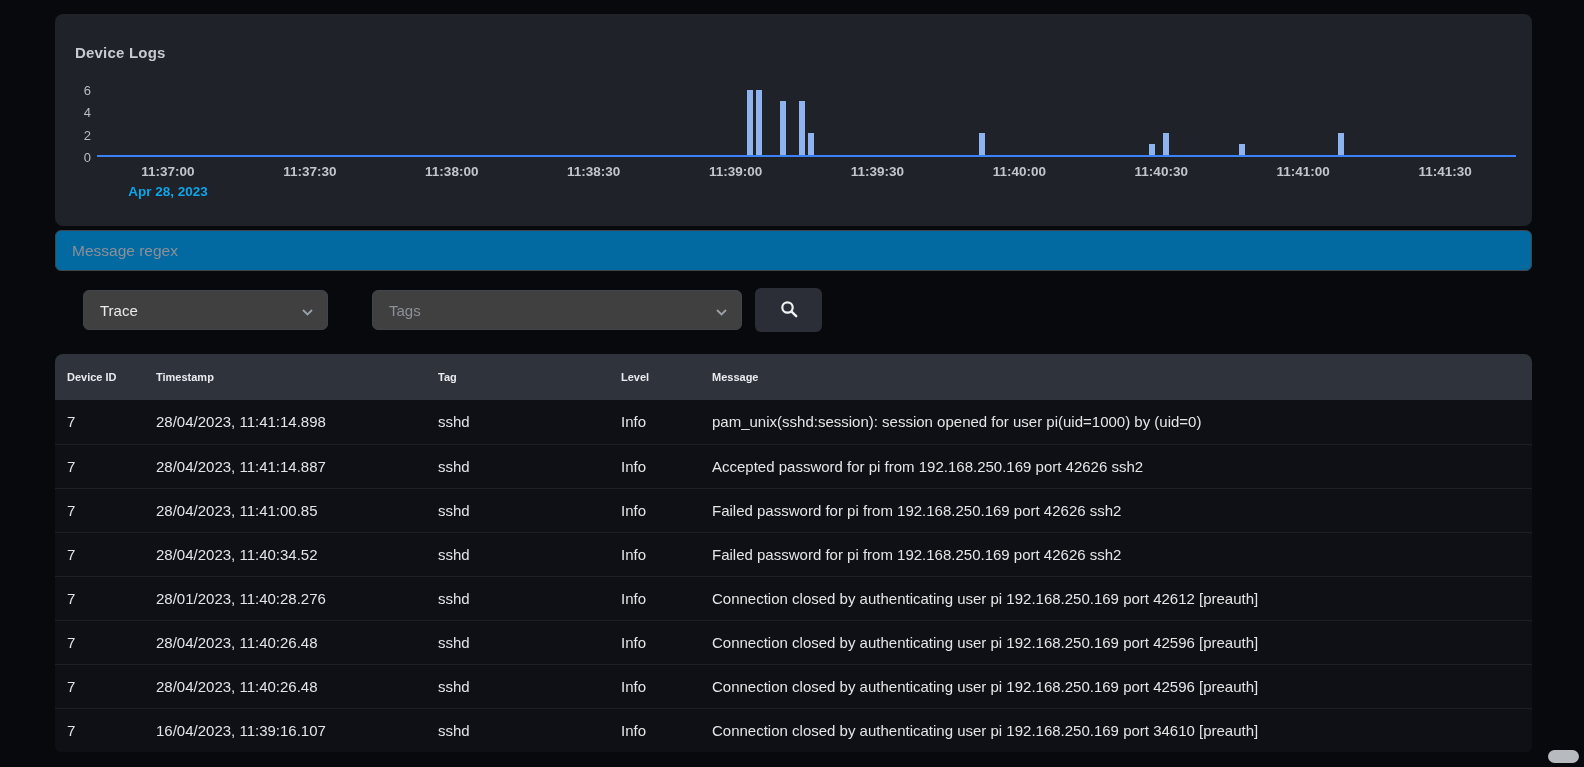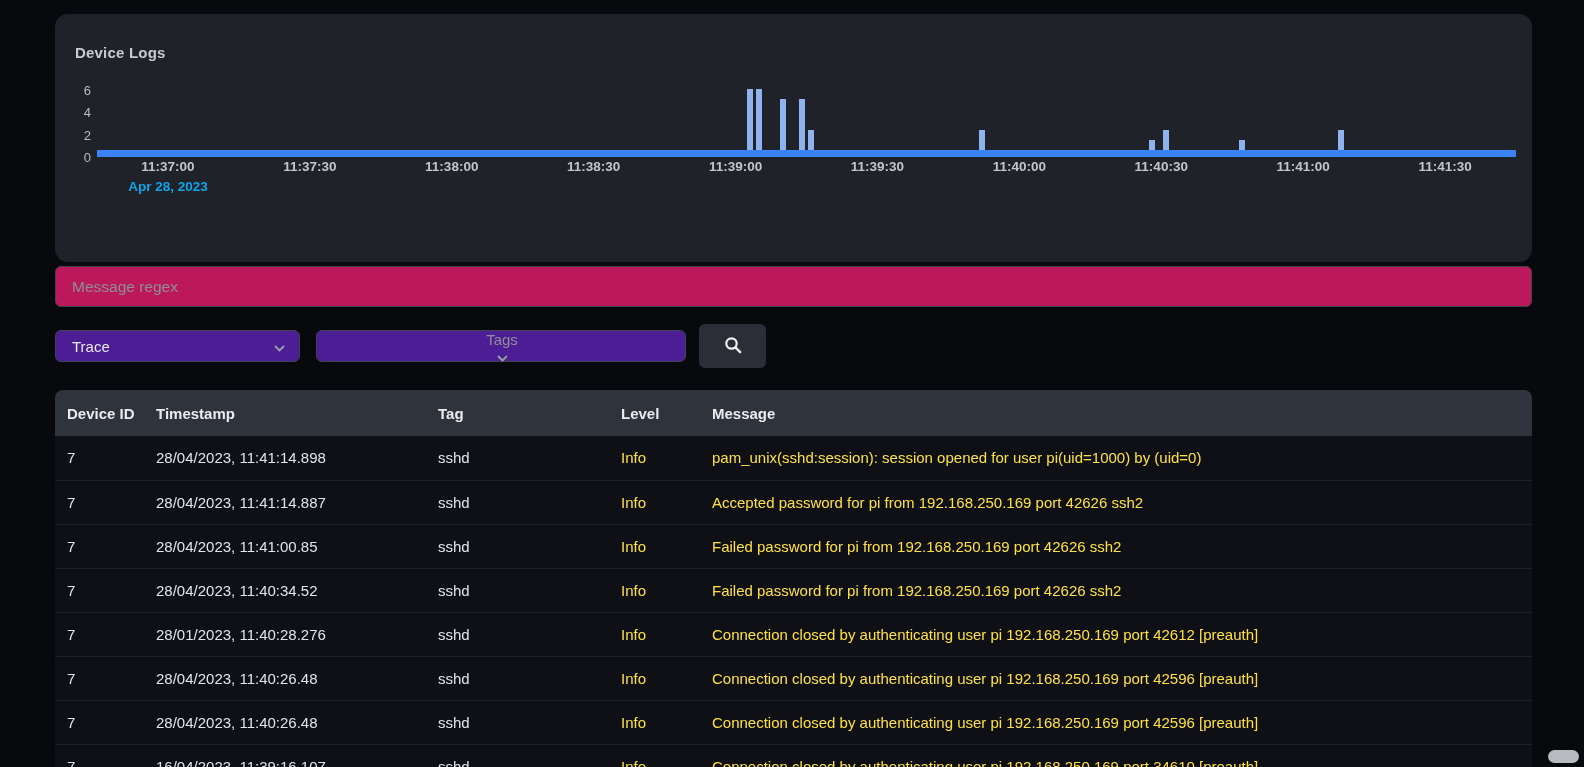--- a/index.html
+++ b/index.html
@@ -7,70 +7,70 @@
   body {
     background: #08090d;
     font-family: "Liberation Sans", sans-serif;
     overflow: hidden;
   }
   .page { padding: 14px 52px 0 55px; }
 
   
   .chart-panel {
     background: #1f2229;
-    border-radius: 13px;
-    height: 248px;
+    border-radius: 8px;
+    height: 212px;
     padding: 30px 16px 0 20px;
   }
   .chart-title { color: #c7cbd1; font-size: 15px; font-weight: bold; letter-spacing: .2px; }
   .chart-row { display: flex; margin-top: 18px; }
   .y-axis { position: relative; width: 22px; height: 78px; flex: none; }
   .y-label { position: absolute; right: 6px; color: #b9bdc3; font-size: 13px; transform: translateY(50%); line-height: 1; }
-  .plot { position: relative; flex: 1; height: 78px; border-bottom: 7px solid #3b82f6; font-weight: bold; }
+  .plot { position: relative; flex: 1; height: 78px; border-bottom: 2px solid #3b82f6; font-weight: bold; }
   .bar { position: absolute; bottom: 0; width: 6px; background: #8fb3ee; transform: translateX(-50%); }
   .xlabel { position: absolute; top: calc(100% + 9px); transform: translateX(-50%); color: #c2c6cc; font-size: 13.5px; white-space: nowrap; }
   .xdate  { position: absolute; top: calc(100% + 29px); transform: translateX(-50%); color: #0ea5e9; font-size: 13.5px; white-space: nowrap; }
 
   
   .regex-input {
     display: block; margin-top: 4px; width: 100%; height: 41px;
-    background: #be185d; border: 1px solid #40444c; border-radius: 6px;
+    background: #0369a1; border: 1px solid #40444c; border-radius: 6px;
     color: #e6e8ea; font-size: 15.5px; padding: 0 16px; outline: none;
     font-family: "Liberation Sans", sans-serif;
   }
   .regex-input::placeholder { color: #8b9097; }
 
   
   .filters { margin-top: 17px; display: flex; align-items: center; }
   .select {
-    height: 32px; background: #4c1d95; border: 1px solid #40444c; border-radius: 6px;
+    height: 40px; background: #404040; border: 1px solid #40444c; border-radius: 6px;
     display: flex; align-items: center; justify-content: space-between;
-    padding: 0 14px 0 16px; font-size: 15px; cursor: pointer;
+    padding: 0 14px 0 16px; font-size: 15px; cursor: pointer; margin-left: 28px;
   }
   .select.level { width: 245px; color: #e8eaec; margin-right: 16px; }
-  .select.tags  { width: 370px; color: #8b9097; margin-right: 13px; flex-direction: column; }
+  .select.tags  { width: 370px; color: #8b9097; margin-right: 13px; }
   .search-btn {
     width: 67px; height: 44px; background: #2b2e36; border: none; border-radius: 6px;
     display: flex; align-items: center; justify-content: center; cursor: pointer;
   }
 
   
   .table-wrap { margin-top: 22px; border-radius: 8px 8px 6px 6px; overflow: hidden; }
   table { width: 100%; border-collapse: collapse; table-layout: fixed; }
   thead th {
-    background: #2f333c; color: #e9ebee; font-size: 15px; font-weight: bold;
+    background: #2f333c; color: #e9ebee; font-size: 11px; font-weight: bold;
     text-align: left; height: 46px; padding: 0 0 0 12px;
   }
   tbody td {
     background: #0e1016; color: #e2e4e7; font-size: 15px; height: 44px;
     padding: 0 6px 0 12px; border-top: 1px solid #1d2026;
     white-space: nowrap; overflow: hidden;
   }
   tbody tr:first-child td { border-top: none; }
-  td.blue { color: #fde047; }
+  td.blue { color: #e5e5e5; }
 
   .scroll-thumb {
     position: fixed; right: 5px; bottom: 4px; width: 31px; height: 13px;
     background: #b7babf; border-radius: 7px;
   }
 </style>
 </head>
 <body>
 
 <div class="page">

